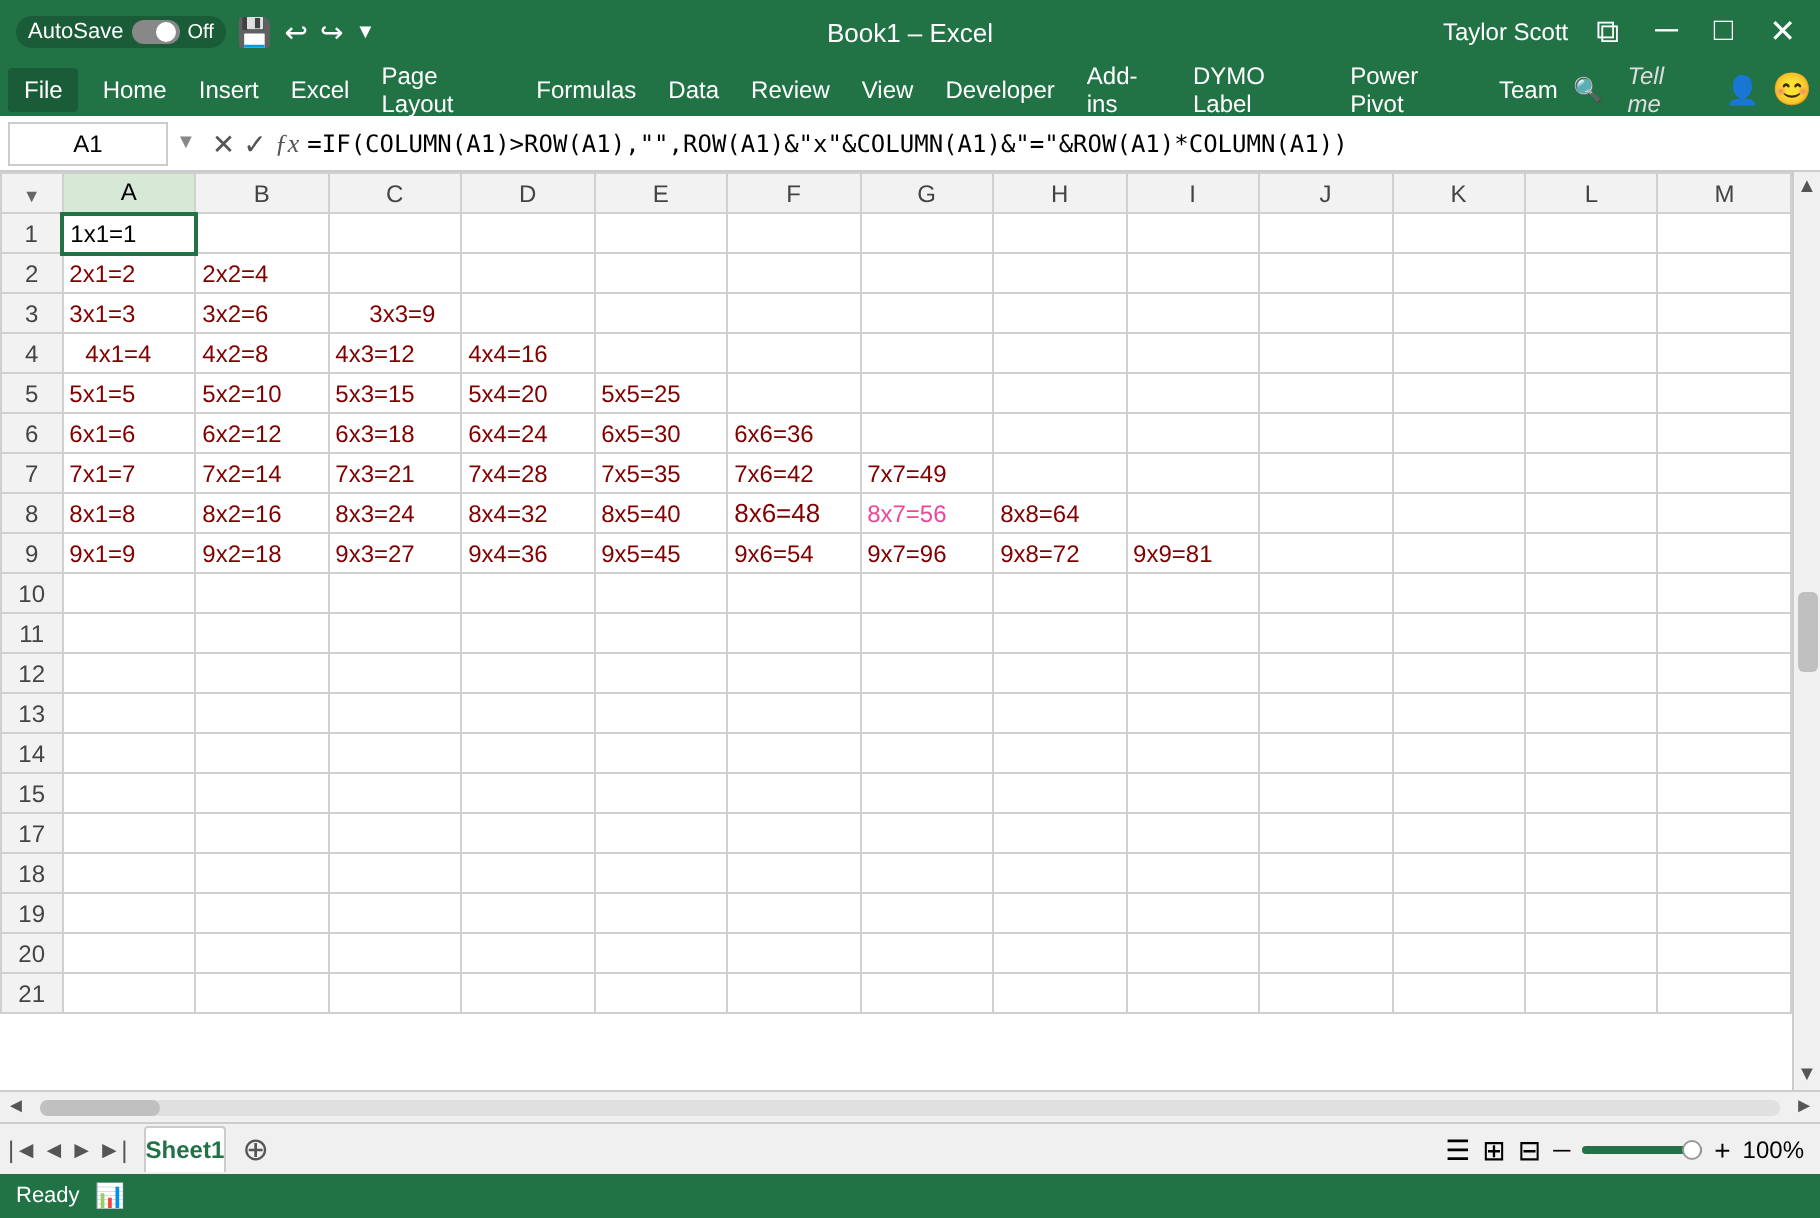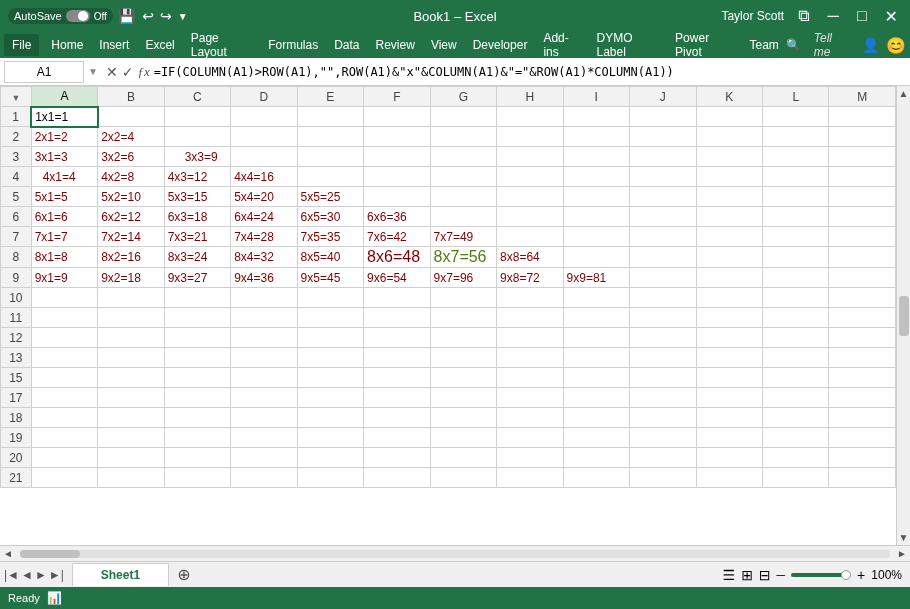--- a/index.html
+++ b/index.html
@@ -62,21 +62,21 @@
     
     #bottom-bar {
       display: flex; align-items: center; justify-content: space-between;
       background: #217346; color: #fff; height: 22px; padding: 0 8px; font-size: 11px;
     }
     #sheet-tabs-bar {
       display: flex; align-items: center; height: 26px; background: #f0f0f0;
       border-top: 1px solid #ccc;
     }
     .sheet-tab {
-      padding: 4px 28px; font-size: 12px; cursor: pointer; border: 1px solid #ccc;
+      padding: 4px 0; font-size: 12px; cursor: pointer; border: 1px solid #ccc;
       background: #fff; border-bottom: none; color: #217346; font-weight: 600;
       border-top-left-radius: 2px; border-top-right-radius: 2px; margin-left: 4px;
     }
     .add-sheet { font-size: 16px; cursor: pointer; padding: 0 8px; color: #555; }
     .nav-arrows { display: flex; gap: 2px; padding: 0 4px; }
     .nav-arrow { cursor: pointer; color: #555; font-size: 12px; }
     #status-icons { display: flex; gap: 8px; align-items: center; }
 
     #scrollbar-right {
       width: 14px; background: #f0f0f0; border-left: 1px solid #ccc;
@@ -298,22 +298,22 @@
               <td style="border: 1px solid rgb(208, 208, 208); height: 20px; padding: 1px 3px; white-space: nowrap; overflow: hidden; font-size: 12px; vertical-align: middle;"></td>
               <td style="border: 1px solid rgb(208, 208, 208); height: 20px; padding: 1px 3px; white-space: nowrap; overflow: hidden; font-size: 12px; vertical-align: middle;"></td>
             </tr>
             <tr>
               <td class="row-header" style="background: rgb(242, 242, 242); text-align: center; color: rgb(68, 68, 68); border: 1px solid rgb(208, 208, 208); height: 20px; width: 30px; font-size: 12px;">8</td>
               <td style="border: 1px solid rgb(208, 208, 208); height: 20px; padding: 1px 3px; white-space: nowrap; overflow: hidden; font-size: 12px; vertical-align: middle; color: rgb(128, 0, 0);">8x1=8</td>
               <td style="border: 1px solid rgb(208, 208, 208); height: 20px; padding: 1px 3px; white-space: nowrap; overflow: hidden; font-size: 12px; vertical-align: middle; color: rgb(128, 0, 0);">8x2=16</td>
               <td style="border: 1px solid rgb(208, 208, 208); height: 20px; padding: 1px 3px; white-space: nowrap; overflow: hidden; font-size: 12px; vertical-align: middle; color: rgb(128, 0, 0);">8x3=24</td>
               <td style="border: 1px solid rgb(208, 208, 208); height: 20px; padding: 1px 3px; white-space: nowrap; overflow: hidden; font-size: 12px; vertical-align: middle; color: rgb(128, 0, 0);">8x4=32</td>
               <td style="border: 1px solid rgb(208, 208, 208); height: 20px; padding: 1px 3px; white-space: nowrap; overflow: hidden; font-size: 12px; vertical-align: middle; color: rgb(128, 0, 0);">8x5=40</td>
-              <td style="border: 1px solid rgb(208, 208, 208); height: 20px; padding: 1px 3px; white-space: nowrap; overflow: hidden; font-size: 16px; vertical-align: middle; color: rgb(128, 0, 0);">8x6=48</td>
-              <td style="border: 1px solid rgb(208, 208, 208); height: 20px; padding: 1px 3px; white-space: nowrap; overflow: hidden; font-size: 16px; vertical-align: middle; color: #4d7c0f;">8x7=56</td>
+              <td style="border: 1px solid rgb(208, 208, 208); height: 20px; padding: 1px 3px; white-space: nowrap; overflow: hidden; font-size: 13px; vertical-align: middle; color: rgb(128, 0, 0);">8x6=48</td>
+              <td style="border: 1px solid rgb(208, 208, 208); height: 20px; padding: 1px 3px; white-space: nowrap; overflow: hidden; font-size: 12px; vertical-align: middle; color: #ec4899;">8x7=56</td>
               <td style="border: 1px solid rgb(208, 208, 208); height: 20px; padding: 1px 3px; white-space: nowrap; overflow: hidden; font-size: 12px; vertical-align: middle; color: rgb(128, 0, 0);">8x8=64</td>
               <td style="border: 1px solid rgb(208, 208, 208); height: 20px; padding: 1px 3px; white-space: nowrap; overflow: hidden; font-size: 12px; vertical-align: middle;"></td>
               <td style="border: 1px solid rgb(208, 208, 208); height: 20px; padding: 1px 3px; white-space: nowrap; overflow: hidden; font-size: 12px; vertical-align: middle;"></td>
               <td style="border: 1px solid rgb(208, 208, 208); height: 20px; padding: 1px 3px; white-space: nowrap; overflow: hidden; font-size: 12px; vertical-align: middle;"></td>
               <td style="border: 1px solid rgb(208, 208, 208); height: 20px; padding: 1px 3px; white-space: nowrap; overflow: hidden; font-size: 12px; vertical-align: middle;"></td>
               <td style="border: 1px solid rgb(208, 208, 208); height: 20px; padding: 1px 3px; white-space: nowrap; overflow: hidden; font-size: 12px; vertical-align: middle;"></td>
             </tr>
             <tr>
               <td class="row-header" style="background: rgb(242, 242, 242); text-align: center; color: rgb(68, 68, 68); border: 1px solid rgb(208, 208, 208); height: 20px; width: 30px; font-size: 12px;">9</td>
               <td style="border: 1px solid rgb(208, 208, 208); height: 20px; padding: 1px 3px; white-space: nowrap; overflow: hidden; font-size: 12px; vertical-align: middle; color: rgb(128, 0, 0);">9x1=9</td>
@@ -373,20 +373,36 @@
               <td style="border: 1px solid rgb(208, 208, 208); height: 20px; padding: 1px 3px; white-space: nowrap; overflow: hidden; font-size: 12px; vertical-align: middle;"></td>
               <td style="border: 1px solid rgb(208, 208, 208); height: 20px; padding: 1px 3px; white-space: nowrap; overflow: hidden; font-size: 12px; vertical-align: middle;"></td>
               <td style="border: 1px solid rgb(208, 208, 208); height: 20px; padding: 1px 3px; white-space: nowrap; overflow: hidden; font-size: 12px; vertical-align: middle;"></td>
               <td style="border: 1px solid rgb(208, 208, 208); height: 20px; padding: 1px 3px; white-space: nowrap; overflow: hidden; font-size: 12px; vertical-align: middle;"></td>
               <td style="border: 1px solid rgb(208, 208, 208); height: 20px; padding: 1px 3px; white-space: nowrap; overflow: hidden; font-size: 12px; vertical-align: middle;"></td>
               <td style="border: 1px solid rgb(208, 208, 208); height: 20px; padding: 1px 3px; white-space: nowrap; overflow: hidden; font-size: 12px; vertical-align: middle;"></td>
               <td style="border: 1px solid rgb(208, 208, 208); height: 20px; padding: 1px 3px; white-space: nowrap; overflow: hidden; font-size: 12px; vertical-align: middle;"></td>
             </tr>
             <tr>
               <td class="row-header" style="background: rgb(242, 242, 242); text-align: center; color: rgb(68, 68, 68); border: 1px solid rgb(208, 208, 208); height: 20px; width: 30px; font-size: 12px;">13</td>
+              <td style="border: 1px solid rgb(208, 208, 208); height: 20px; padding: 1px 3px; white-space: nowrap; overflow: hidden; font-size: 12px; vertical-align: middle;"></td>
+              <td style="border: 1px solid rgb(208, 208, 208); height: 20px; padding: 1px 3px; white-space: nowrap; overflow: hidden; font-size: 12px; vertical-align: middle;"></td>
+              <td style="border: 1px solid rgb(208, 208, 208); height: 20px; padding: 1px 3px; white-space: nowrap; overflow: hidden; font-size: 12px; vertical-align: middle;"></td>
+              <td style="border: 1px solid rgb(208, 208, 208); height: 20px; padding: 1px 3px; white-space: nowrap; overflow: hidden; font-size: 12px; vertical-align: middle;"></td>
+              <td style="border: 1px solid rgb(208, 208, 208); height: 20px; padding: 1px 3px; white-space: nowrap; overflow: hidden; font-size: 12px; vertical-align: middle;"></td>
+              <td style="border: 1px solid rgb(208, 208, 208); height: 20px; padding: 1px 3px; white-space: nowrap; overflow: hidden; font-size: 12px; vertical-align: middle;"></td>
+              <td style="border: 1px solid rgb(208, 208, 208); height: 20px; padding: 1px 3px; white-space: nowrap; overflow: hidden; font-size: 12px; vertical-align: middle;"></td>
+              <td style="border: 1px solid rgb(208, 208, 208); height: 20px; padding: 1px 3px; white-space: nowrap; overflow: hidden; font-size: 12px; vertical-align: middle;"></td>
+              <td style="border: 1px solid rgb(208, 208, 208); height: 20px; padding: 1px 3px; white-space: nowrap; overflow: hidden; font-size: 12px; vertical-align: middle;"></td>
+              <td style="border: 1px solid rgb(208, 208, 208); height: 20px; padding: 1px 3px; white-space: nowrap; overflow: hidden; font-size: 12px; vertical-align: middle;"></td>
+              <td style="border: 1px solid rgb(208, 208, 208); height: 20px; padding: 1px 3px; white-space: nowrap; overflow: hidden; font-size: 12px; vertical-align: middle;"></td>
+              <td style="border: 1px solid rgb(208, 208, 208); height: 20px; padding: 1px 3px; white-space: nowrap; overflow: hidden; font-size: 12px; vertical-align: middle;"></td>
+              <td style="border: 1px solid rgb(208, 208, 208); height: 20px; padding: 1px 3px; white-space: nowrap; overflow: hidden; font-size: 12px; vertical-align: middle;"></td>
+            </tr>
+            <tr>
+              <td class="row-header" style="background: rgb(242, 242, 242); text-align: center; color: rgb(68, 68, 68); border: 1px solid rgb(208, 208, 208); height: 20px; width: 30px; font-size: 12px;">14</td>
               <td style="border: 1px solid rgb(208, 208, 208); height: 20px; padding: 1px 3px; white-space: nowrap; overflow: hidden; font-size: 12px; vertical-align: middle;"></td>
               <td style="border: 1px solid rgb(208, 208, 208); height: 20px; padding: 1px 3px; white-space: nowrap; overflow: hidden; font-size: 12px; vertical-align: middle;"></td>
               <td style="border: 1px solid rgb(208, 208, 208); height: 20px; padding: 1px 3px; white-space: nowrap; overflow: hidden; font-size: 12px; vertical-align: middle;"></td>
               <td style="border: 1px solid rgb(208, 208, 208); height: 20px; padding: 1px 3px; white-space: nowrap; overflow: hidden; font-size: 12px; vertical-align: middle;"></td>
               <td style="border: 1px solid rgb(208, 208, 208); height: 20px; padding: 1px 3px; white-space: nowrap; overflow: hidden; font-size: 12px; vertical-align: middle;"></td>
               <td style="border: 1px solid rgb(208, 208, 208); height: 20px; padding: 1px 3px; white-space: nowrap; overflow: hidden; font-size: 12px; vertical-align: middle;"></td>
               <td style="border: 1px solid rgb(208, 208, 208); height: 20px; padding: 1px 3px; white-space: nowrap; overflow: hidden; font-size: 12px; vertical-align: middle;"></td>
               <td style="border: 1px solid rgb(208, 208, 208); height: 20px; padding: 1px 3px; white-space: nowrap; overflow: hidden; font-size: 12px; vertical-align: middle;"></td>
               <td style="border: 1px solid rgb(208, 208, 208); height: 20px; padding: 1px 3px; white-space: nowrap; overflow: hidden; font-size: 12px; vertical-align: middle;"></td>
               <td style="border: 1px solid rgb(208, 208, 208); height: 20px; padding: 1px 3px; white-space: nowrap; overflow: hidden; font-size: 12px; vertical-align: middle;"></td>

